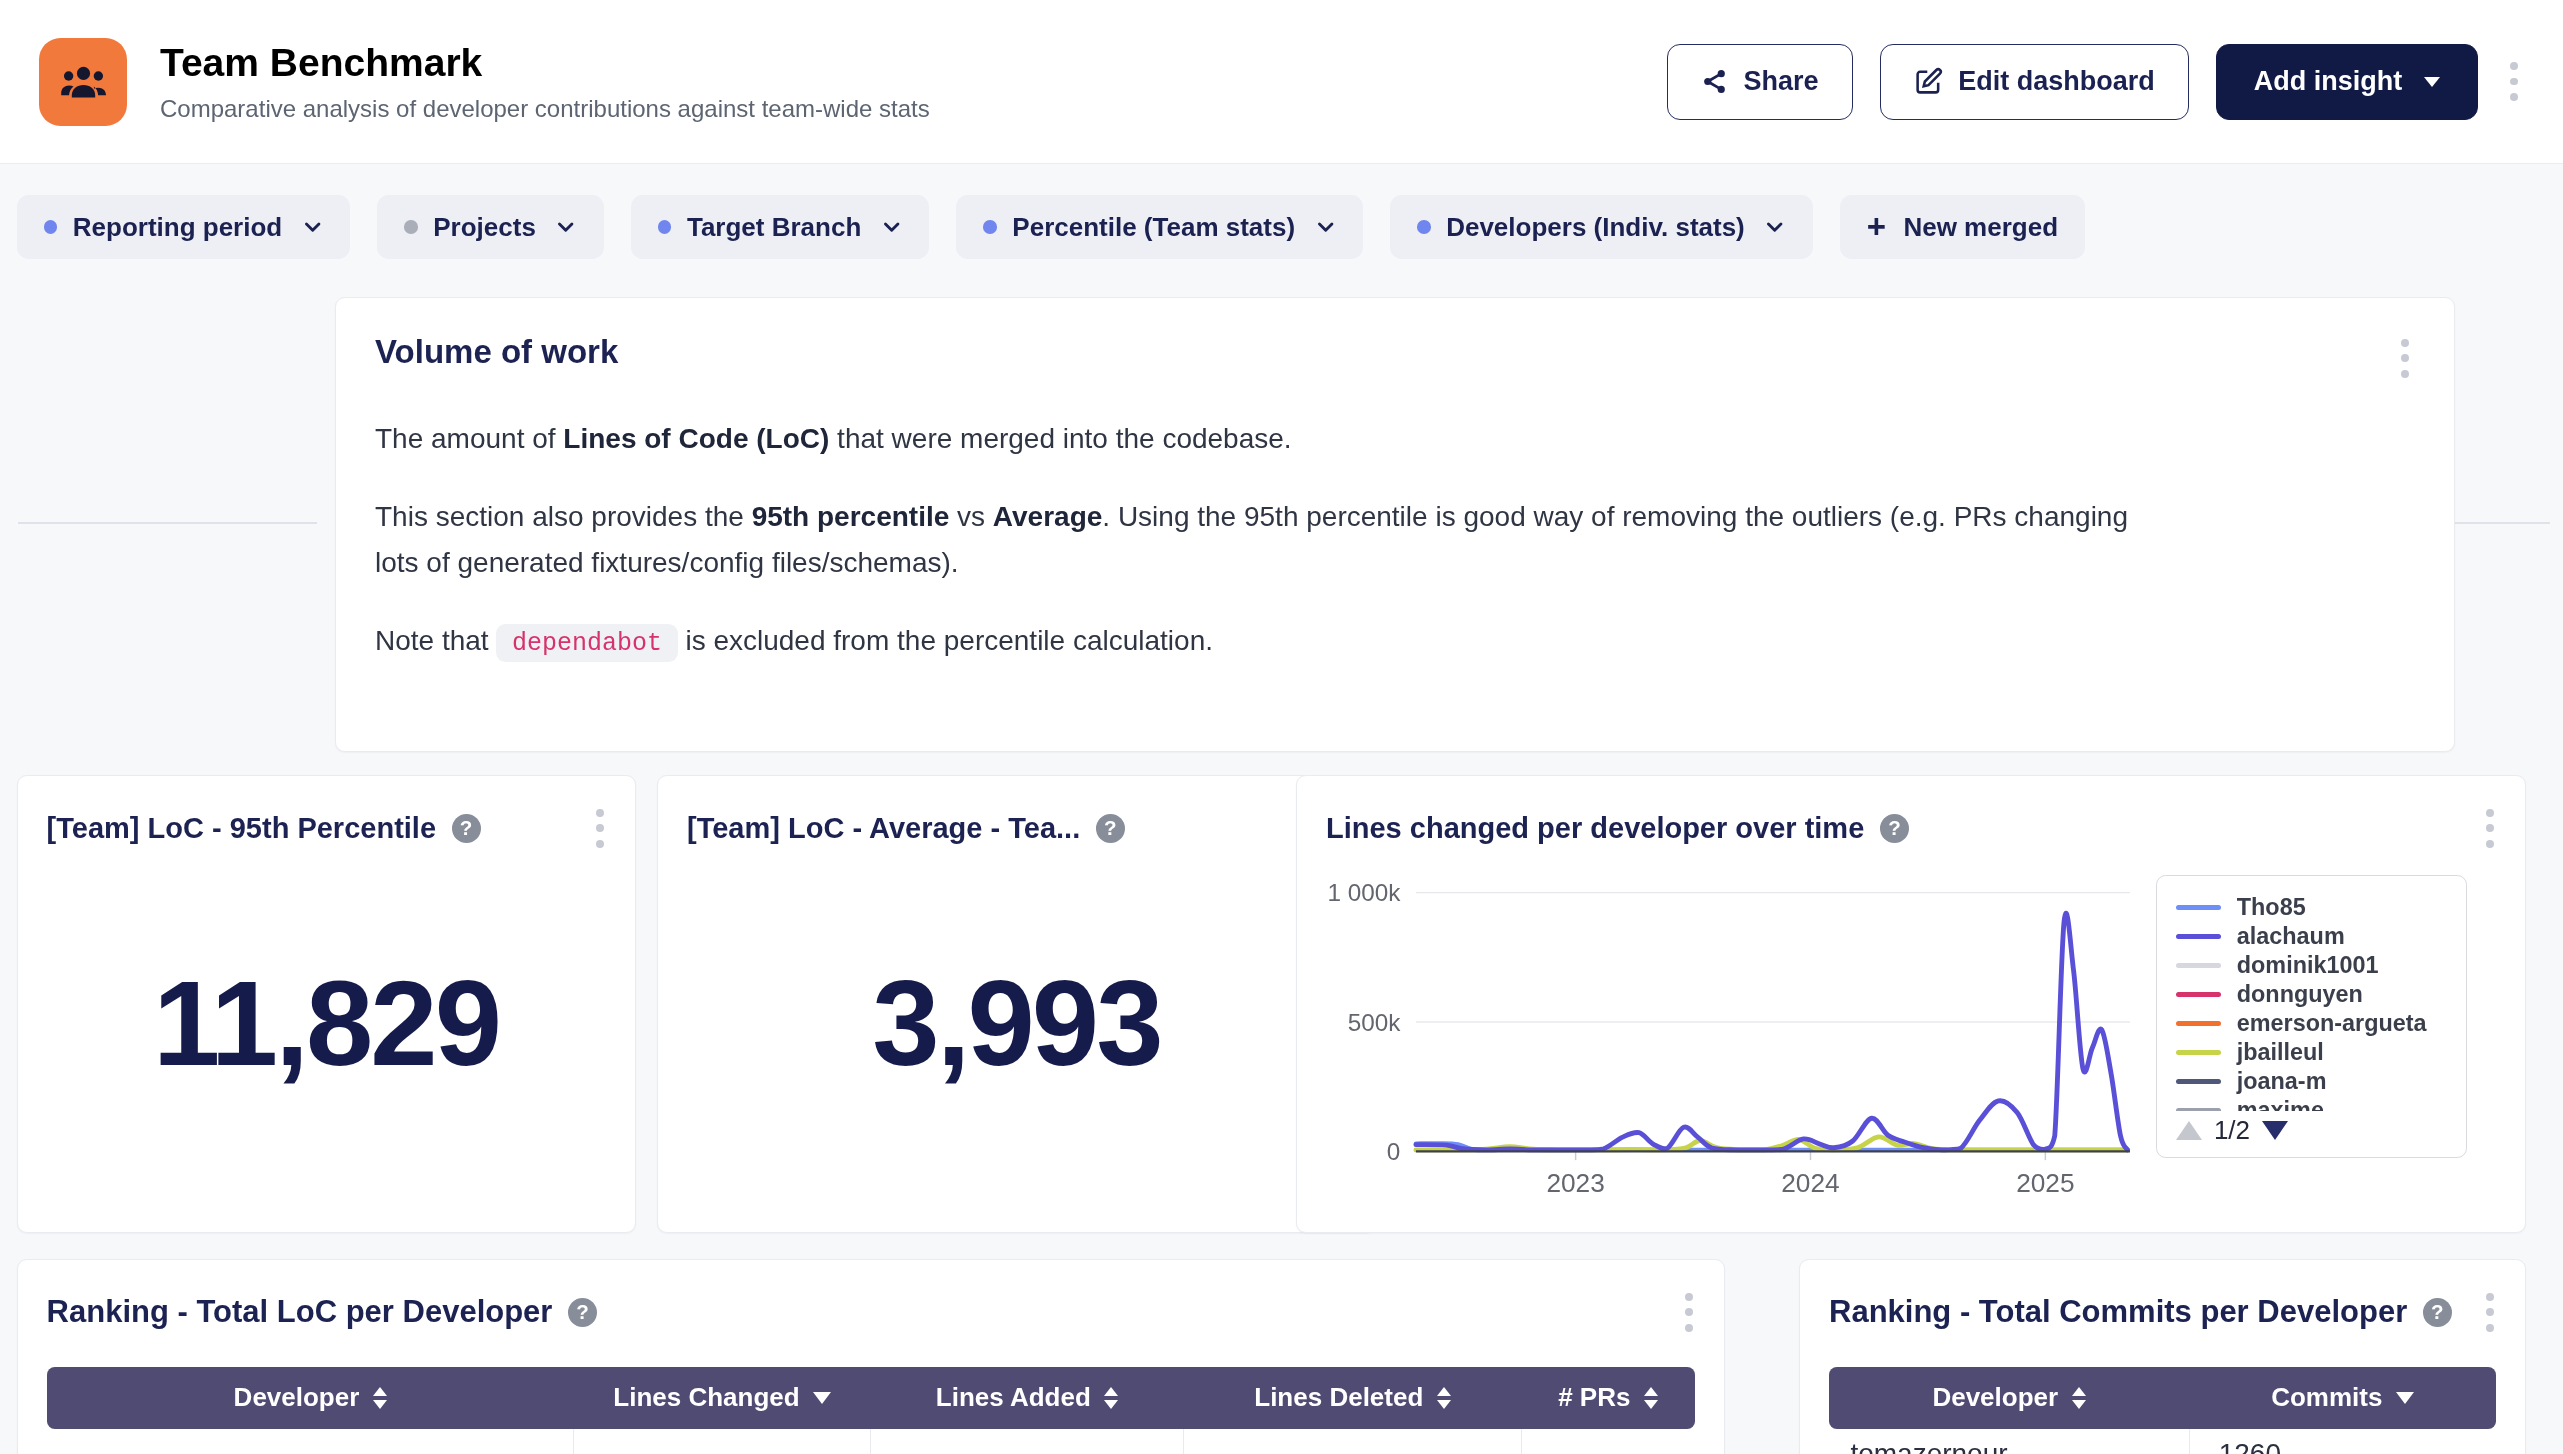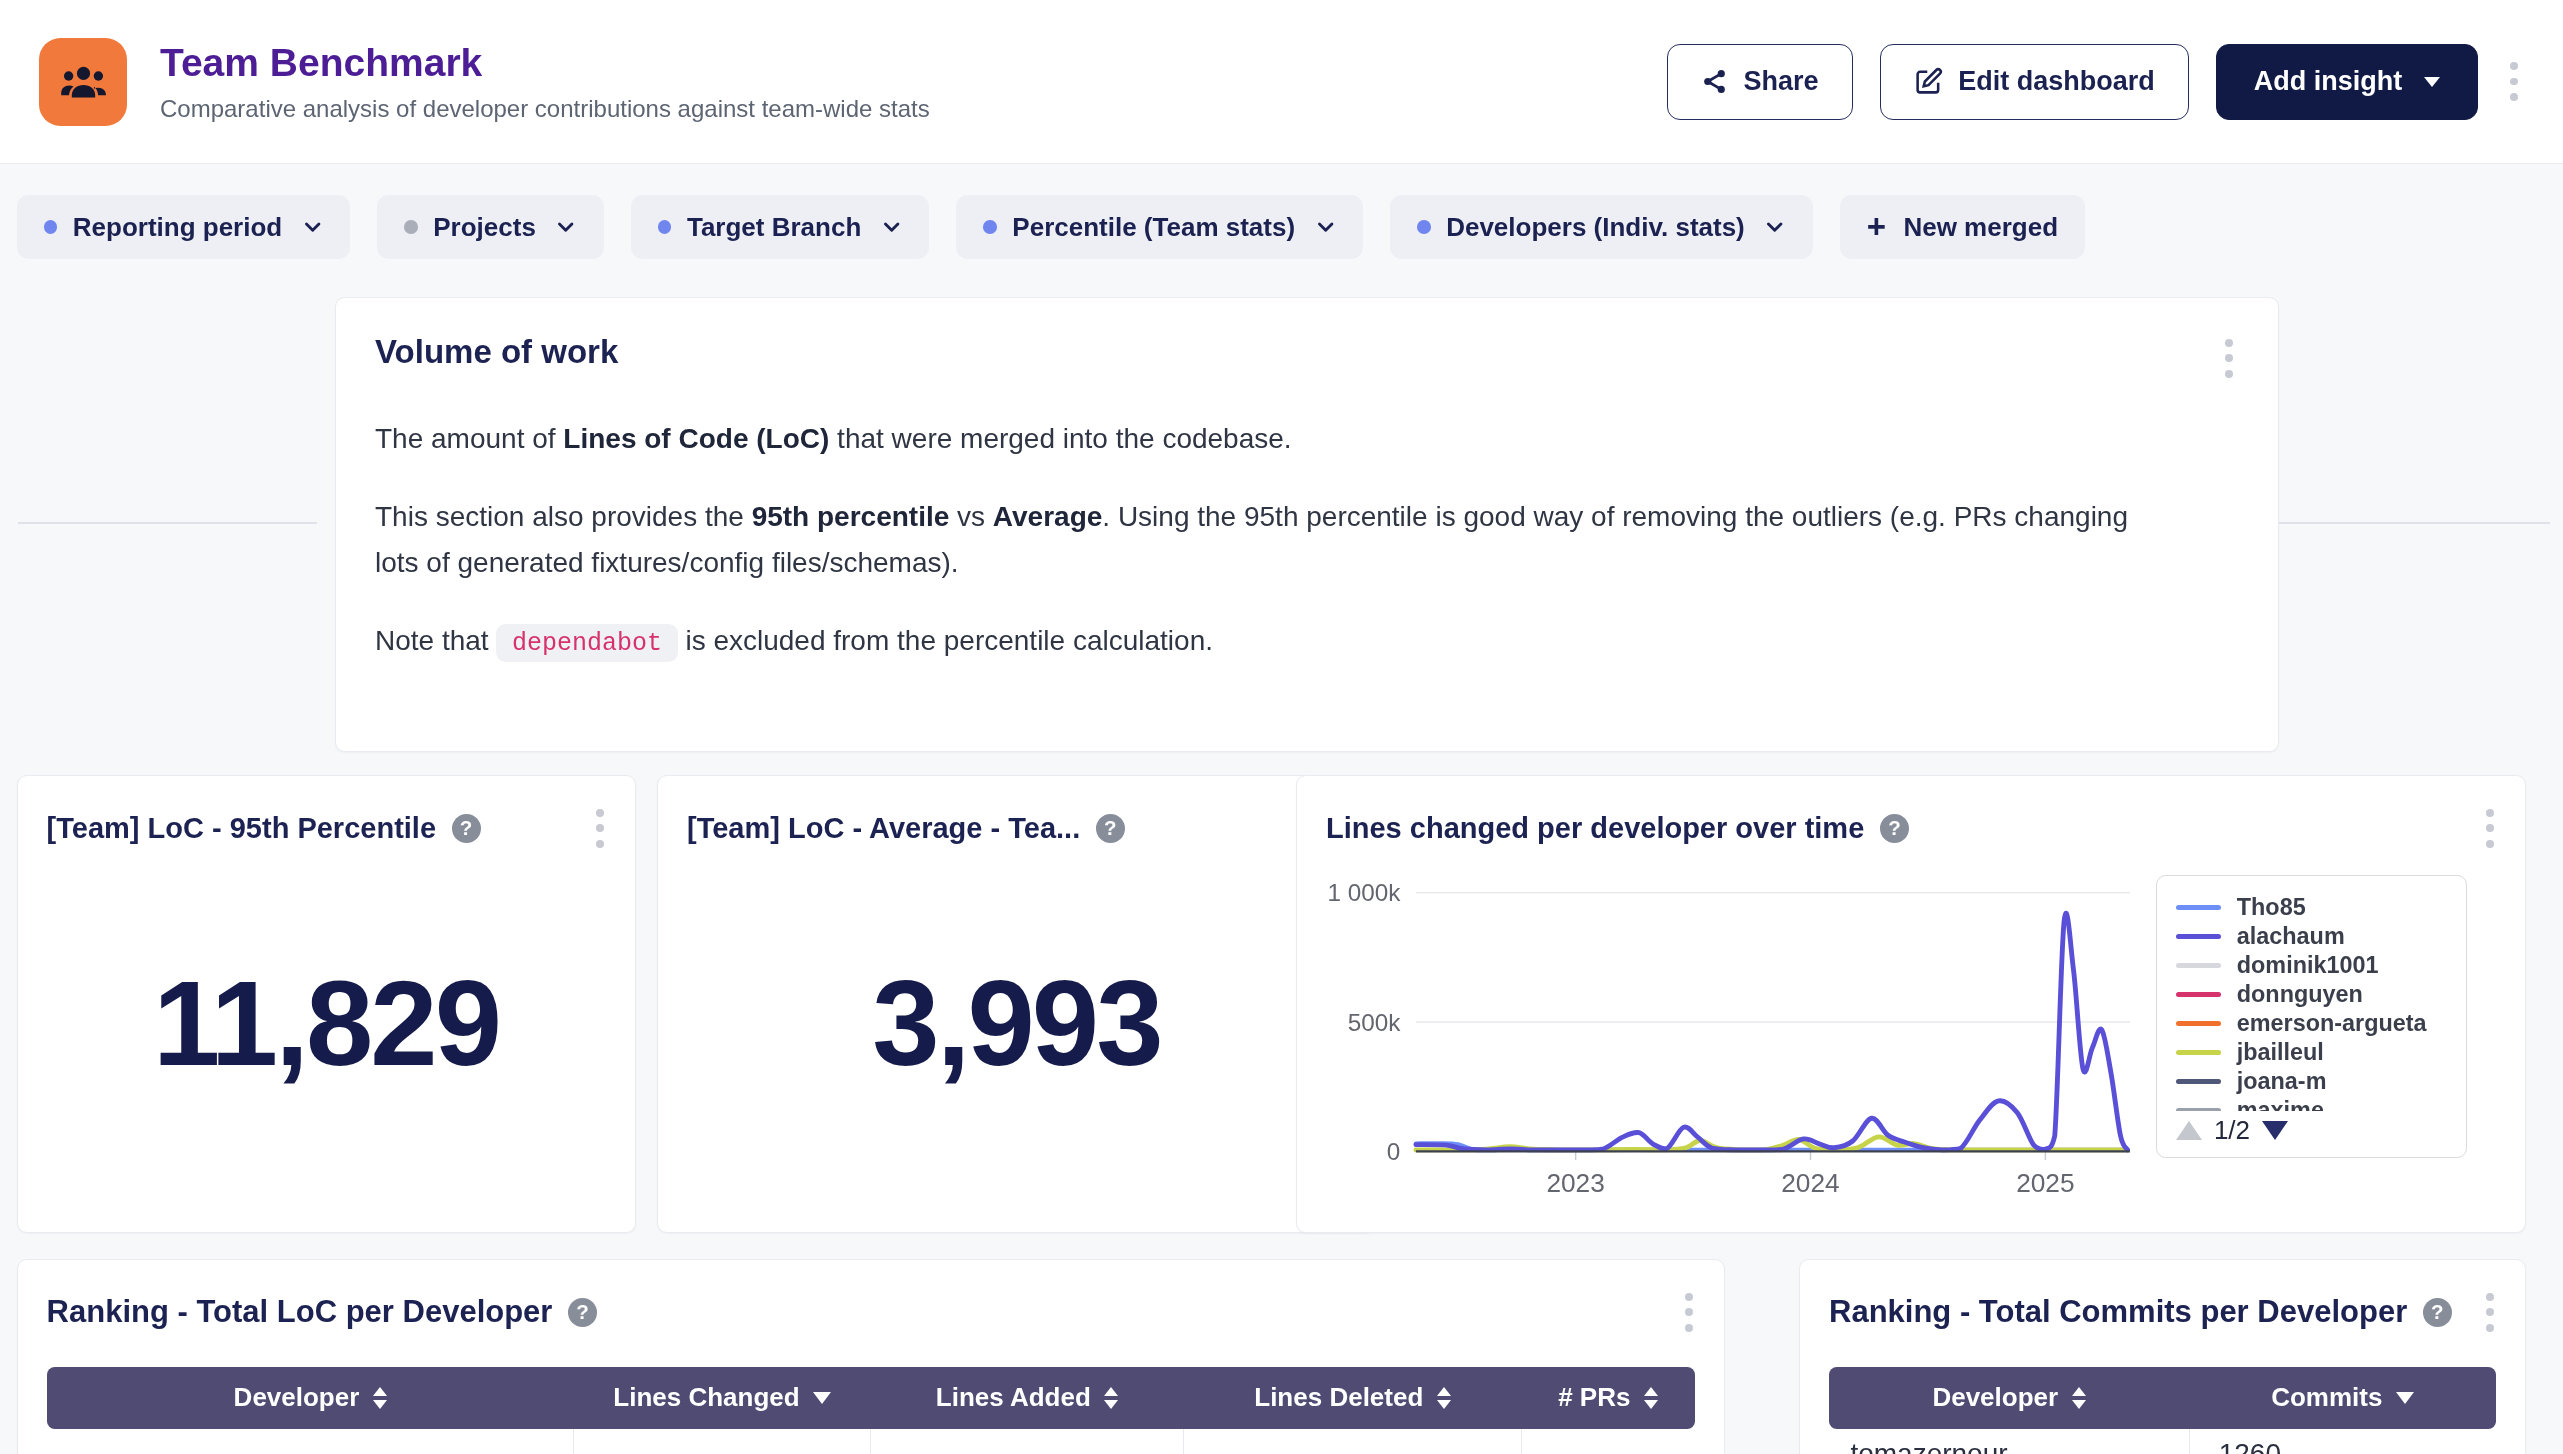--- a/index.html
+++ b/index.html
@@ -6,21 +6,21 @@
   body{width:2563px;height:1455px;font-family:"Liberation Sans",sans-serif;}
   .screen{position:relative;width:2563px;height:1455px;background:#f7f8fa;overflow:hidden;}
 
   
   .header{position:absolute;top:0;left:0;width:2563px;height:164px;background:#ffffff;
           border-bottom:1px solid #ebedf1;display:flex;align-items:center;box-sizing:border-box;
           padding:0 39px;}
   .app-icon{width:88px;height:88px;border-radius:21.4px;background:#f0793b;display:flex;
             align-items:center;justify-content:center;flex:0 0 auto;}
   .title-block{margin-left:33px;display:flex;flex-direction:column;}
-  .page-title{font-size:39px;font-weight:700;color:#4c1d95;line-height:45px;}
+  .page-title{font-size:39px;font-weight:700;color:#000000;line-height:45px;}
   .page-subtitle{font-size:24px;color:#5d6573;margin-top:9.7px;}
   .header-actions{margin-left:auto;display:flex;align-items:center;gap:27px;}
   .btn{height:76px;border-radius:13px;display:flex;align-items:center;gap:15.6px;
        font-size:27px;font-weight:600;padding:0 33px;box-sizing:border-box;cursor:pointer;}
   .btn.outline{background:#ffffff;border:1.9px solid #252c60;color:#1b2150;}
   .btn.primary{background:#111a44;border:1.9px solid #111a44;color:#ffffff;padding:0 37px;}
   .caret-down{width:0;height:0;border-left:8.8px solid transparent;border-right:8.8px solid transparent;
               border-top:10.7px solid #ffffff;margin-left:5.8px;}
   .kebab{display:flex;flex-direction:column;gap:7.8px;align-items:center;padding:5.8px;cursor:pointer;}
   .kebab i{width:7.8px;height:7.8px;border-radius:50%;background:#c7cad2;display:block;}
@@ -38,21 +38,21 @@
   .card{position:absolute;background:#ffffff;border:1px solid #e9ebf0;border-radius:9.7px;
         box-sizing:border-box;box-shadow:0 1px 1.9px rgba(16,24,40,.04);}
   .card-head{display:flex;align-items:center;padding:27px 25px 0 29px;}
   .card-title{font-size:29px;font-weight:700;color:#1c2252;white-space:nowrap;overflow:hidden;}
   .help{width:29px;height:29px;border-radius:50%;background:#878d99;color:#ffffff;font-size:20.5px;
         font-weight:700;display:flex;align-items:center;justify-content:center;margin-left:15.6px;
         flex:0 0 auto;cursor:pointer;}
   .card-head .kebab{margin-left:auto;}
 
   
-  .volume{left:335px;top:297px;width:1944px;height:455px;padding:35px 39px;}
+  .volume{left:335px;top:297px;width:2120px;height:455px;padding:35px 39px;}
   .volume .vol-head{display:flex;align-items:flex-start;}
   .vol-title{font-size:33px;font-weight:700;color:#1c2252;}
   .vol-p{font-size:28px;color:#2f3543;line-height:46px;margin-top:32px;max-width:1782px;}
   .vol-p b{color:#20263a;}
   .code-chip{font-family:"Liberation Mono","DejaVu Sans Mono",monospace;font-size:25px;
              color:#d6336c;background:#f0f1f4;border-radius:9.7px;padding:4.9px 15.6px;}
 
   .divider{position:absolute;top:522px;height:1.9px;background:#dfe2e8;}
   .divider.left{left:17.5px;width:299px;}
   .divider.right{left:2251px;width:299px;}

